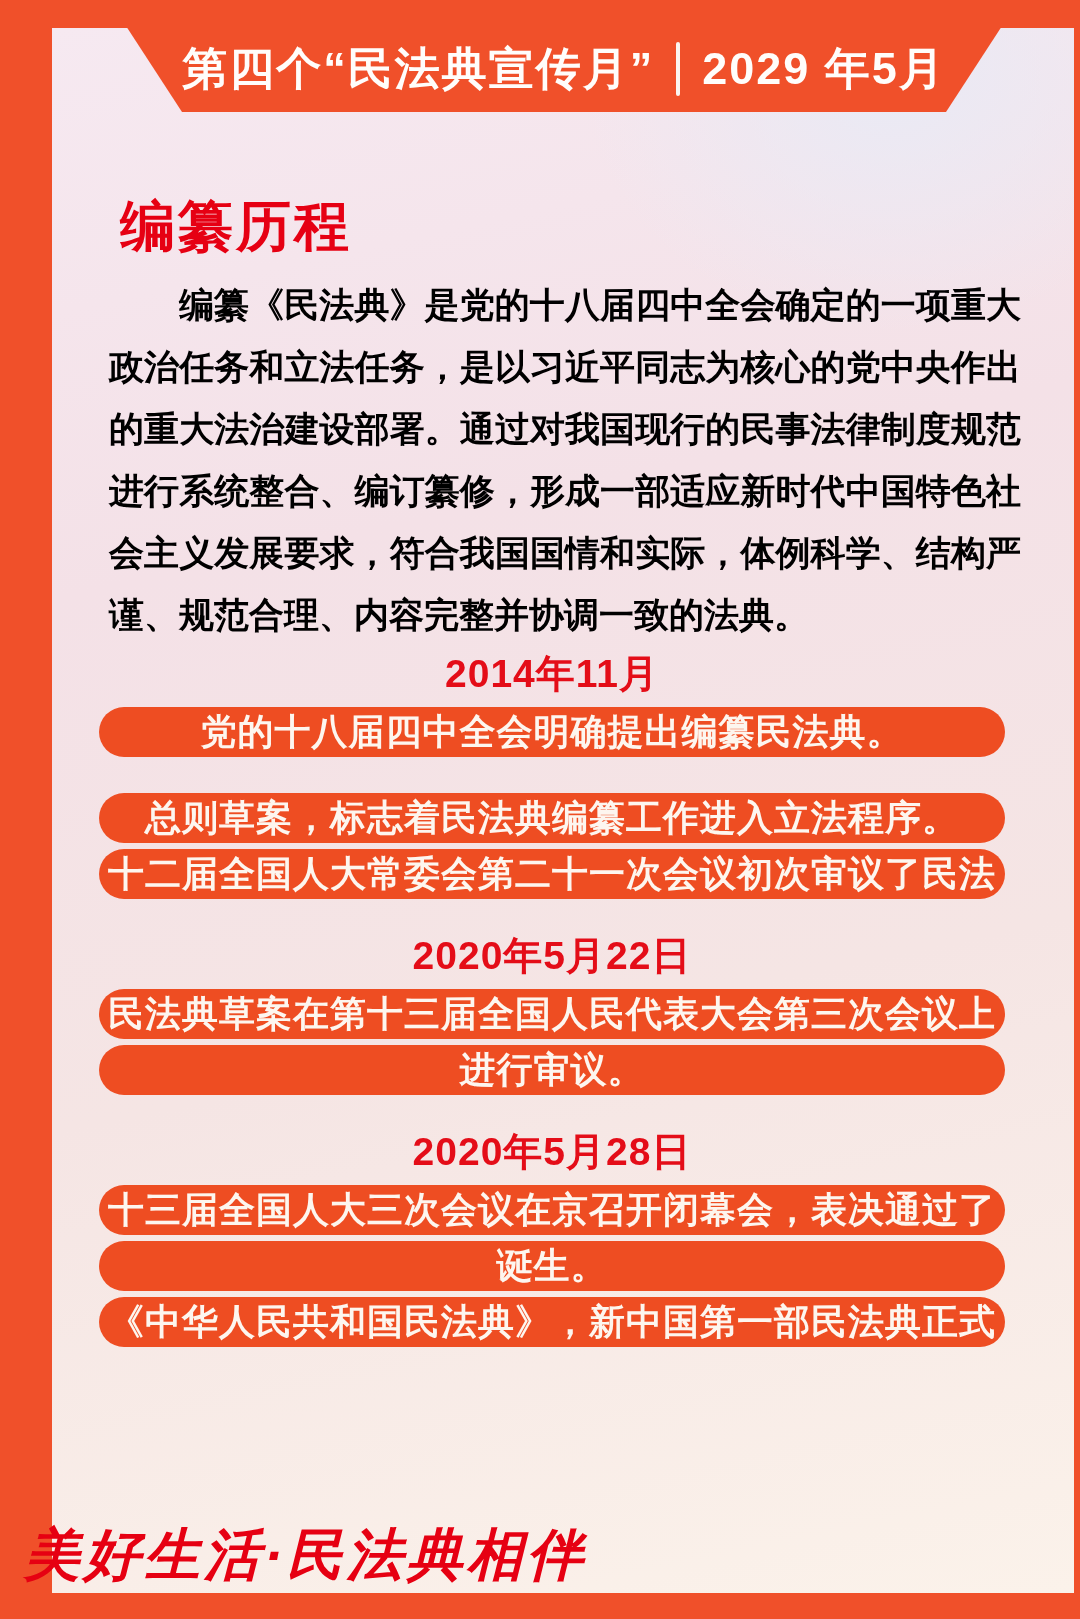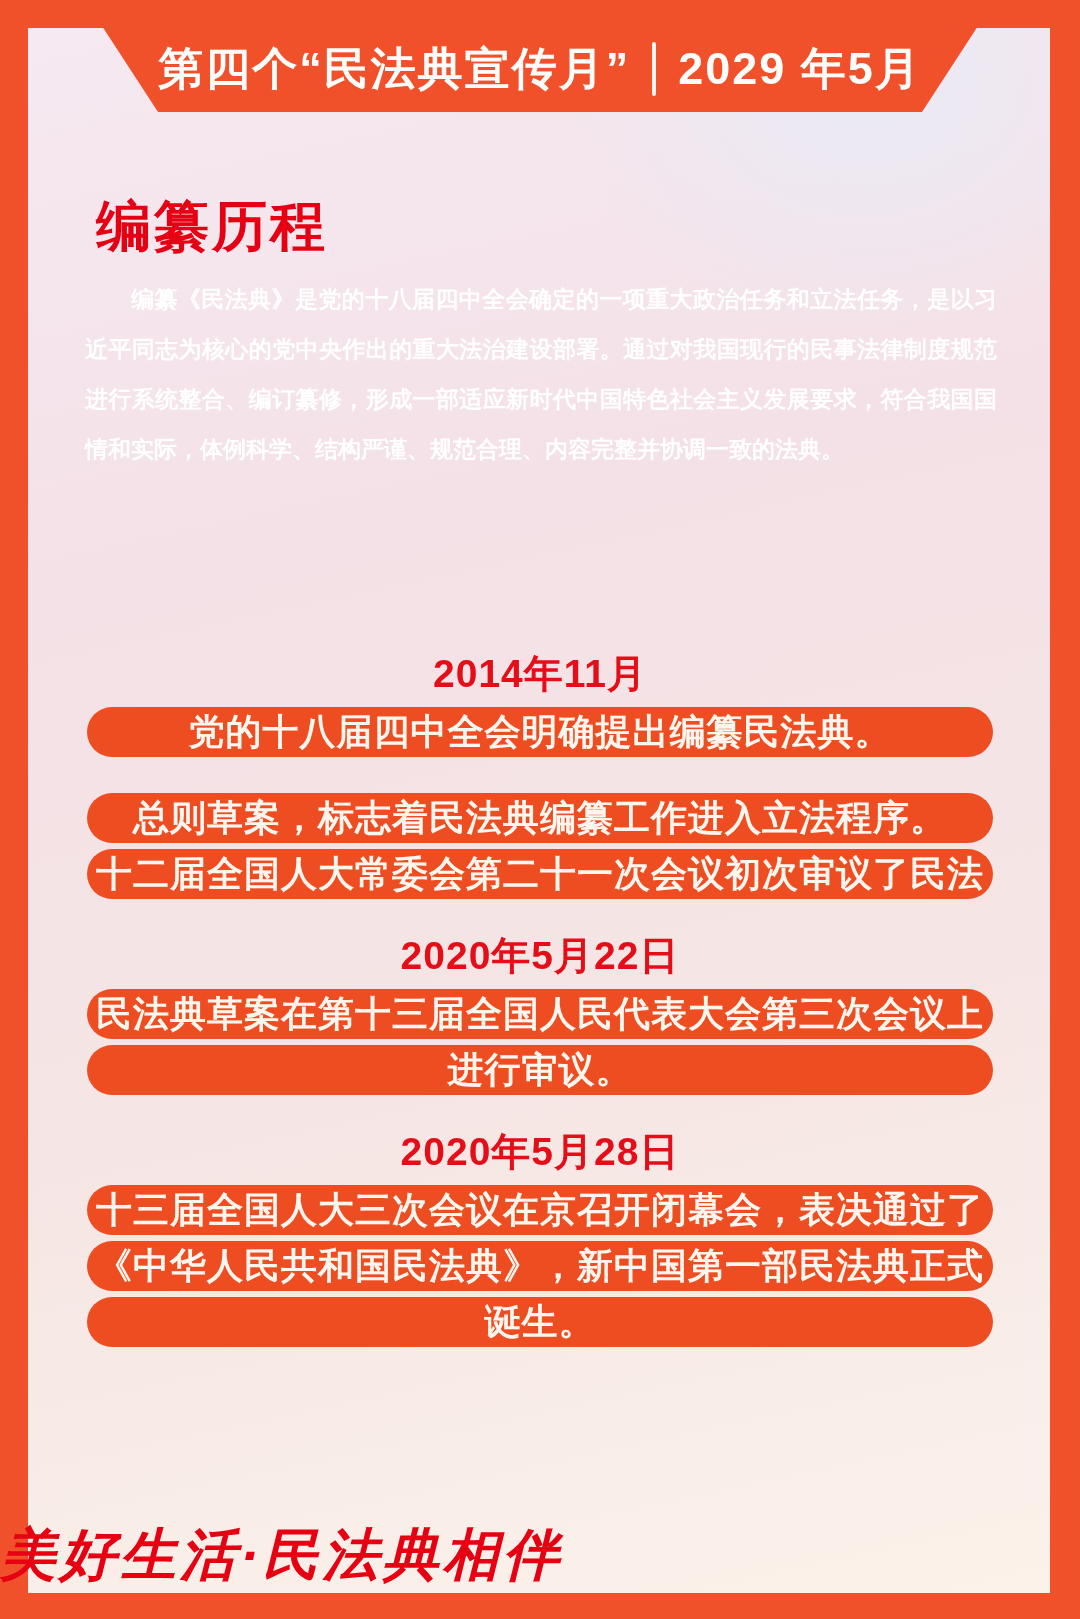--- a/index.html
+++ b/index.html
@@ -3,21 +3,21 @@
 <meta charset="utf-8">
 <style>
   html,body{margin:0;padding:0;}
   body{
     width:1080px;height:1619px;
     position:relative;
     background:#f0502a;
     font-family:"Liberation Sans","DejaVu Sans",sans-serif;
     overflow:hidden;
   }
-  .poster{position:absolute;inset:0;}
+  .poster{position:absolute;inset:0;margin-left:24px;}
   
   .panel{
     position:absolute;left:28px;top:28px;width:1022px;height:1565px;
     background:
       radial-gradient(55% 30% at 82% 3%, #e9eaf5 0%, rgba(233,234,245,0) 55%),
       linear-gradient(168deg,#f6e9f1 0%,#f4e1e7 32%,#f5e5e4 62%,#fbf2ea 100%);
   }
   
   .banner{
     position:absolute;left:102px;top:26px;width:876px;height:86px;
@@ -27,24 +27,24 @@
     color:#fffdfb;font-size:45px;font-weight:bold;letter-spacing:2px;
     white-space:nowrap;
   }
   .banner .divider{width:4px;height:54px;background:#fbf4f0;border-radius:2px;}
   .title{
     position:absolute;left:96px;top:190px;margin:0;
     font-size:55px;font-weight:bold;color:#e60013;letter-spacing:3px;
   }
   .paragraph{
     position:absolute;left:85px;top:274px;width:912px;margin:0;
-    font-size:23px;line-height:50px;color:#ffffff;font-weight:bold;
+    font-size:35px;line-height:62px;color:#000000;font-weight:bold;
     text-align:justify;text-indent:2em;letter-spacing:0px;
   }
-  .timeline{position:absolute;left:87px;top:653px;width:906px;}
+  .timeline{position:absolute;left:75px;top:653px;width:906px;}
   .entry{margin-bottom:36px;}
   .entry:last-child{margin-bottom:0;}
   .date{
     height:42px;line-height:42px;margin-bottom:12px;
     text-align:center;font-size:39px;font-weight:bold;color:#e40d18;
     letter-spacing:1px;
   }
   .pill{
     height:50px;margin-bottom:6px;border-radius:29px;
     background:#ee4d22;color:#fdf6ef;
@@ -94,20 +94,20 @@
     <div class="pills">
           <div class="pill">民法典草案在第十三届全国人民代表大会第三次会议上</div>
           <div class="pill">进行审议。</div>
         </div>
   </section>
 
   <section class="entry">
     <div class="date">2020年5月28日</div>
     <div class="pills">
           <div class="pill">十三届全国人大三次会议在京召开闭幕会，表决通过了</div>
+          <div class="pill">诞生。</div>
           <div class="pill">《中华人民共和国民法典》，新中国第一部民法典正式</div>
-          <div class="pill">诞生。</div>
         </div>
   </section>
 </div>
 
   <div class="slogan">美好生活·民法典相伴</div>
 </div>
 
 </body></html>

